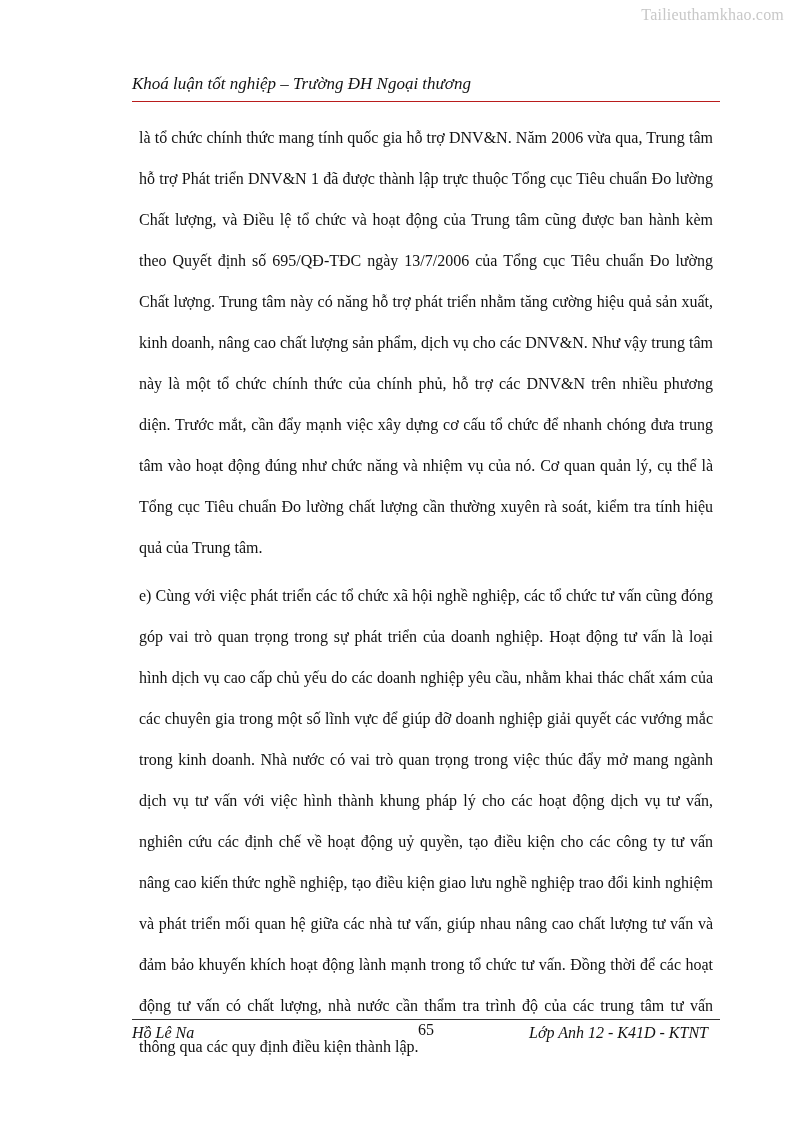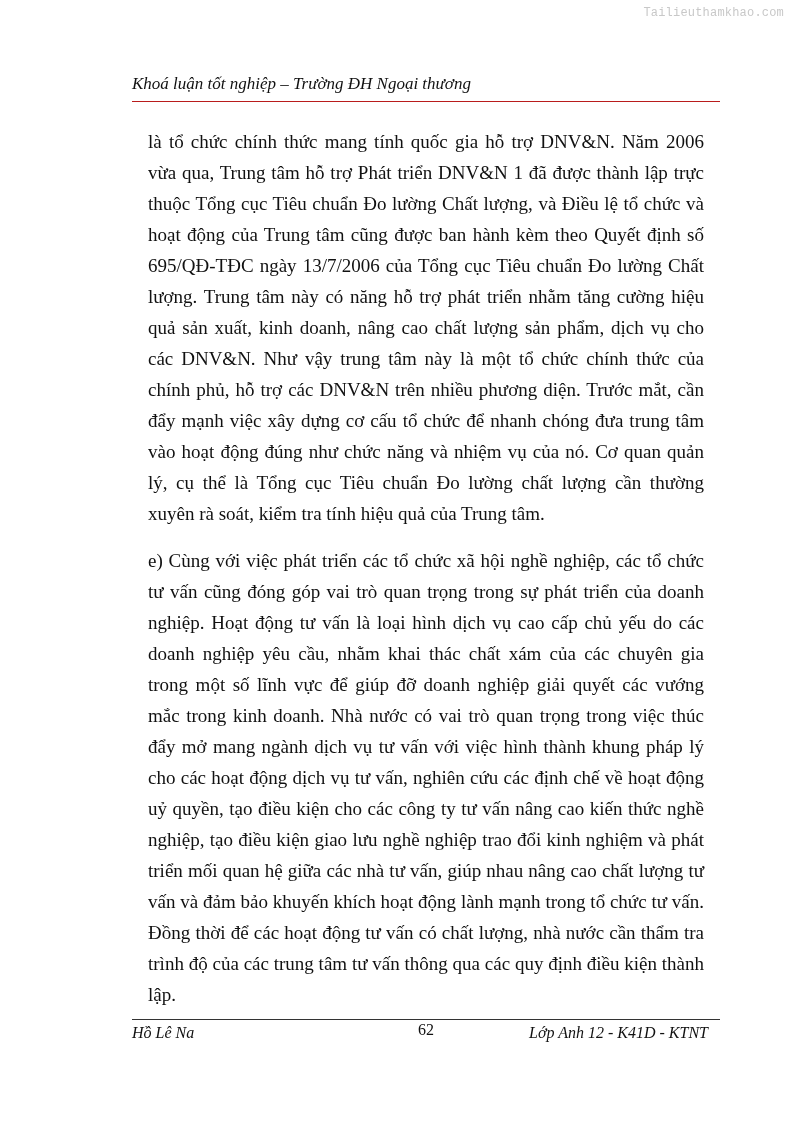--- a/index.html
+++ b/index.html
@@ -1,23 +1,23 @@
 <!DOCTYPE html>
 <html><head>
 <meta charset="utf-8">
 <style>
   html, body { margin: 0; padding: 0; background: #ffffff; }
   body { width: 794px; height: 1123px; position: relative; overflow: hidden;
          font-family: "Liberation Serif", "DejaVu Serif", serif; color: #111; }
-  .watermark { position: absolute; top: 6px; right: 10px; font-family: Liberation Mono, monospace;
-               font-size: 12px; color: #c8c8c8; letter-spacing: 0.2px; }
+  .watermark { position: absolute; top: 6px; right: 10px; font-family: Liberation Serif, serif;
+               font-size: 16px; color: #c8c8c8; letter-spacing: 0.2px; }
   .header { position: absolute; left: 132px; top: 73px; width: 588px; font-style: italic;
             font-size: 17px; line-height: 22px; padding-bottom: 6px; border-bottom: 1px solid #b91c1c; }
   .body { position: absolute; left: 132px; top: 110px; width: 588px; }
-  .body p { margin: 16px; font-size: 19px; line-height: 31px; text-align: justify; }
+  .body p { margin: 7px; font-size: 16px; line-height: 41px; text-align: justify; }
   .body p + p { margin-top: 0; }
   .body .it { }
   .footer { position: absolute; left: 132px; top: 1019px; width: 588px; border-top: 1px solid #333;
             padding-top: 15px; font-size: 16px; line-height: 20px; height: 22px; }
   .footer .left { position: absolute; left: 0; top: 3px; font-style: italic; }
   .footer .center { position: absolute; left: 0; right: 0; top: 0; text-align: center; }
   .footer .right { position: absolute; right: 12px; top: 3px; font-style: italic; }
 </style>
 </head>
 <body>
@@ -26,15 +26,15 @@
 
 <div class="header">Khoá luận tốt nghiệp – Trường ĐH Ngoại thương</div>
 
 <div class="body">
   <p>là tổ chức chính thức mang tính quốc gia hỗ trợ DNV&amp;N. Năm 2006 vừa qua, Trung tâm hỗ trợ Phát triển DNV&amp;N 1 đã được thành lập trực thuộc Tổng cục Tiêu chuẩn Đo lường Chất lượng, và Điều lệ tổ chức và hoạt động của Trung tâm cũng được ban hành kèm theo Quyết định số 695/QĐ-TĐC ngày 13/7/2006 của Tổng cục Tiêu chuẩn Đo lường Chất lượng. Trung tâm này có năng hỗ trợ phát triển nhằm tăng cường hiệu quả sản xuất, kinh doanh, nâng cao chất lượng sản phẩm, dịch vụ cho các DNV&amp;N. Như vậy trung tâm này là một tổ chức chính thức của chính phủ, hỗ trợ các DNV&amp;N trên nhiều phương diện. Trước mắt, cần đẩy mạnh việc xây dựng cơ cấu tổ chức để nhanh chóng đưa trung tâm vào hoạt động đúng như chức năng và nhiệm vụ của nó. Cơ quan quản lý, cụ thể là Tổng cục Tiêu chuẩn Đo lường chất lượng cần thường xuyên rà soát, kiểm tra tính hiệu quả của Trung tâm.</p>
   <p><span class="it">e) Cùng với việc phát triển các tổ chức xã hội nghề nghiệp, các tổ chức tư vấn cũng đóng góp vai trò quan trọng trong sự phát triển của doanh nghiệp</span><span>. Hoạt động tư vấn là loại hình dịch vụ cao cấp chủ yếu do các doanh nghiệp yêu cầu, nhằm khai thác chất xám của các chuyên gia trong một số lĩnh vực để giúp đỡ doanh nghiệp giải quyết các vướng mắc trong kinh doanh. Nhà nước có vai trò quan trọng trong việc thúc đẩy mở mang ngành dịch vụ tư vấn với việc hình thành khung pháp lý cho các hoạt động dịch vụ tư vấn, nghiên cứu các định chế về hoạt động uỷ quyền, tạo điều kiện cho các công ty tư vấn nâng cao kiến thức nghề nghiệp, tạo điều kiện giao lưu nghề nghiệp trao đổi kinh nghiệm và phát triển mối quan hệ giữa các nhà tư vấn, giúp nhau nâng cao chất lượng tư vấn và đảm bảo khuyến khích hoạt động lành mạnh trong tổ chức tư vấn. Đồng thời để các hoạt động tư vấn có chất lượng, nhà nước cần thẩm tra trình độ của các trung tâm tư vấn thông qua các quy định điều kiện thành lập.</span></p>
 </div>
 
 <div class="footer">
   <span class="left">Hồ Lê Na</span>
-  <span class="center">62</span>
+  <span class="center">65</span>
   <span class="right">Lớp Anh 12 - K41D - KTNT</span>
 </div>
 
 </body></html>

